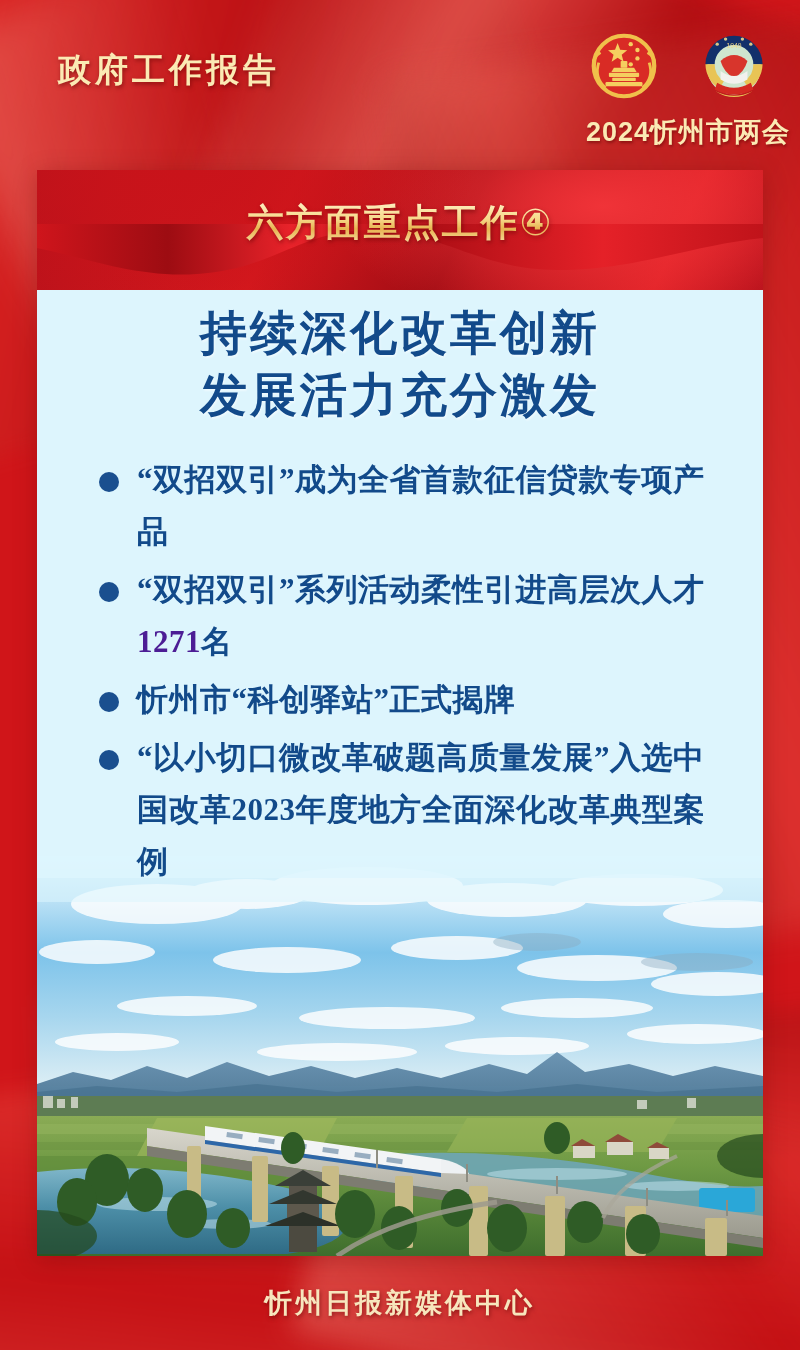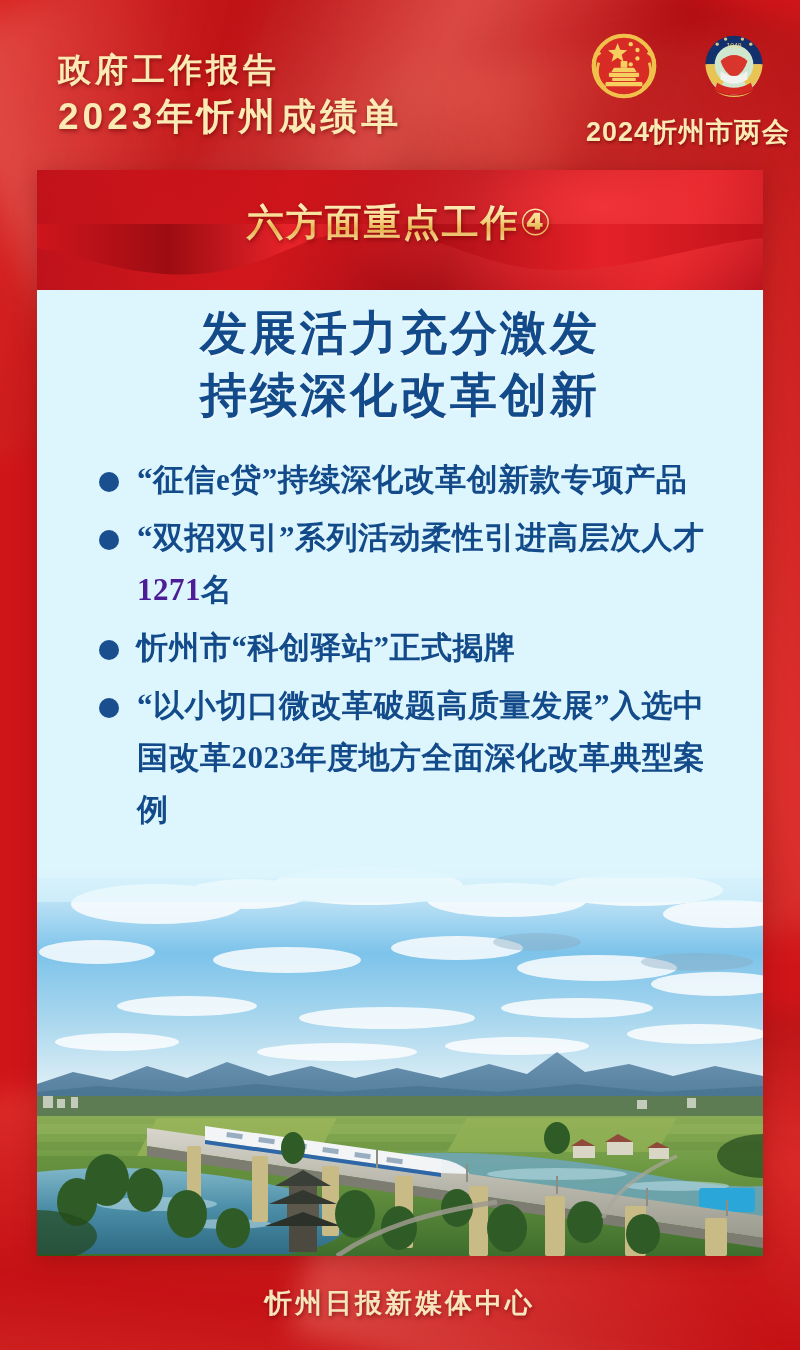--- a/index.html
+++ b/index.html
@@ -165,21 +165,20 @@
     <i class="fold4"></i>
     <i class="fold5"></i>
     <i class="shine1"></i>
     <i class="shine2"></i>
   </div>
 </div>
 
 <div class="header">
   <div class="header-title">
     <div class="ht-line1">政府工作报告</div>
-    <div class="ht-line2">2023年忻州成绩单</div>
   </div>
 
   <div class="emblems">
     <div class="emblem-row">
 
       <div class="emblem">
         <svg viewBox="0 0 100 100" width="84" height="84">
           <circle cx="50" cy="50" r="36" fill="#d92b25" stroke="#f0c14b" stroke-width="5"></circle>
           <g fill="#f5cf5f">
             <path d="M32 28 l3.2 8.6 8.8 .4 -6.9 5.6 2.4 8.8 -7.5-5 -7.5 5 2.4-8.8 -6.9-5.6 8.8-.4z" transform="translate(12,-4) scale(.95)"></path>
@@ -423,29 +422,29 @@
           <path d="M610 292 l10-6 12 6z"></path>
       </g>
 
       <rect width="726" height="46" fill="#ddf5fd" opacity=".55"></rect>
       <rect width="726" height="22" fill="#ddf5fd" opacity=".75"></rect>
     </svg>
   </div>
 
   <div class="content">
     <div class="main-title">
+      <div>持续深化改革创新</div>
       <div>发展活力充分激发</div>
-      <div>持续深化改革创新</div>
     </div>
 
     <div class="bullets">
 
       <div class="bullet">
         <span class="dot"></span>
-        <span class="btext"><span>“征信e贷”持续深化改革创新</span><span class="hl"></span><span>款专项产品</span></span>
+        <span class="btext"><span>“双招双引”成为全省首款征信贷</span><span class="hl"></span><span>款专项产品</span></span>
       </div>
 
       <div class="bullet">
         <span class="dot"></span>
         <span class="btext"><span>“双招双引”系列活动柔性引进高层次人才</span><span class="hl">1271</span><span>名</span></span>
       </div>
 
       <div class="bullet">
         <span class="dot"></span>
         <span class="btext"><span>忻州市“科创驿站”正式揭牌</span><span class="hl"></span><span></span></span>

